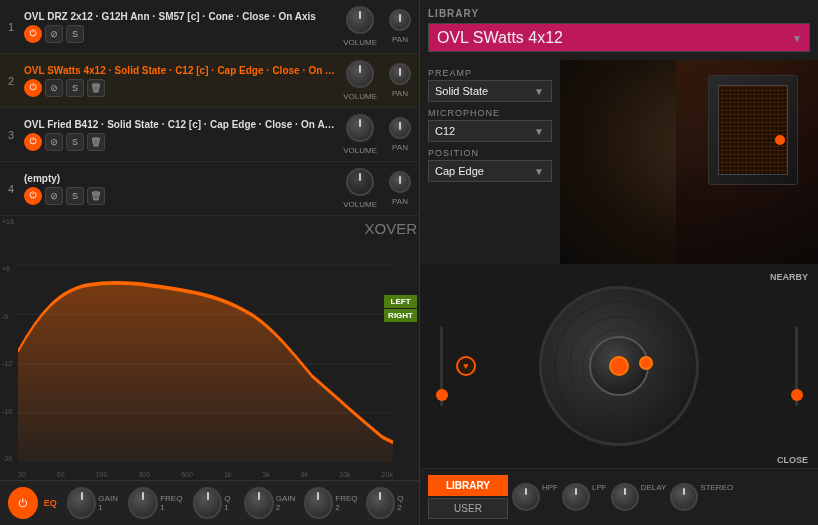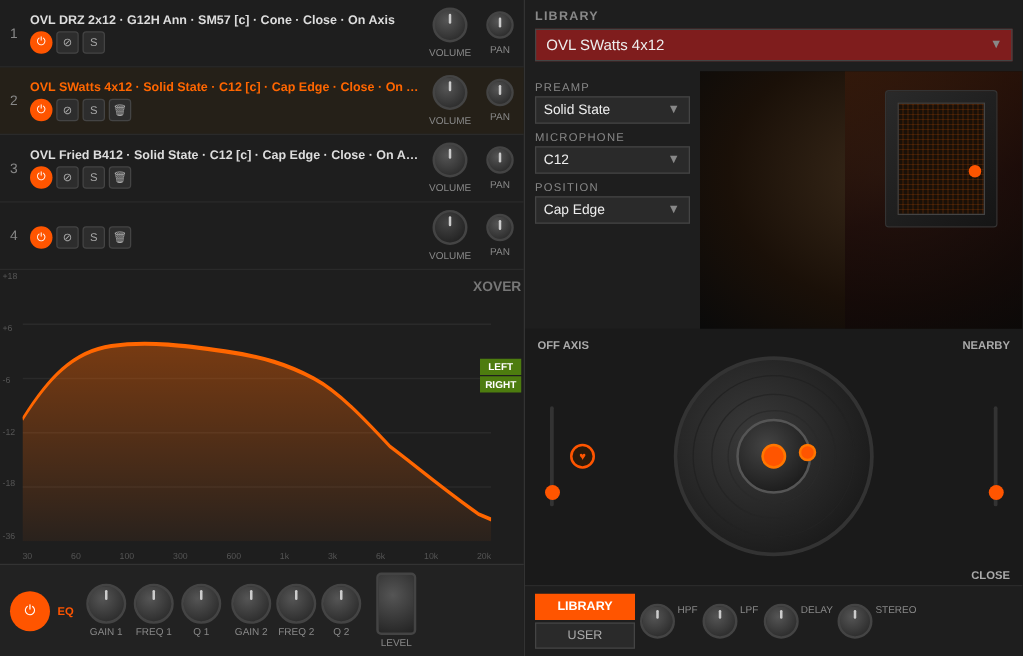--- a/index.html
+++ b/index.html
@@ -199,21 +199,21 @@
       left: 50%;
       transform: translateX(-50%);
       width: 2px;
       height: 8px;
       background: #ccc;
       border-radius: 1px;
     }
 
     .eq-knob-col {
       display: flex;
-      flex-direction: column;
+      flex-direction: row;
       align-items: center;
       gap: 2px;
     }
 
     .eq-knob-label {
       font-size: 8px;
       color: #888;
     }
 
     .export-btn {
@@ -262,25 +262,25 @@
     }
 
     .library-label {
       font-size: 10px;
       color: #888;
       font-weight: bold;
       letter-spacing: 1px;
     }
 
     .library-select {
-      background: #7f1d1d;
+      background: #be185d;
       border: 1px solid #444;
       color: #eee;
       padding: 5px 8px;
-      font-size: 12px;
+      font-size: 16px;
       width: 100%;
       cursor: pointer;
       appearance: none;
       -webkit-appearance: none;
       position: relative;
     }
 
     .select-wrapper {
       position: relative;
     }
@@ -614,20 +614,21 @@
         <div class="track-knobs">
           <div class="knob" style="width:22px;height:22px;"></div>
           <span class="knob-label">PAN</span>
         </div>
       </div>
     </div>
 
     <div class="track">
       <span class="track-number">4</span>
       <div class="track-info">
+        <div class="track-name">(empty)</div>
         <div class="track-controls">
           <button class="btn-power">⏻</button>
           <button class="btn-small">⊘</button>
           <button class="btn-small">S</button>
           <button class="btn-small">🗑</button>
         </div>
       </div>
       <div class="knob-group">
         <div class="track-knobs">
           <div class="knob" style="background:radial-gradient(circle at 40% 35%,#444,#1a1a1a);"></div>
@@ -678,21 +679,21 @@
         <span style="font-size:7px;color:#555;">300</span>
         <span style="font-size:7px;color:#555;">600</span>
         <span style="font-size:7px;color:#555;">1k</span>
         <span style="font-size:7px;color:#555;">3k</span>
         <span style="font-size:7px;color:#555;">6k</span>
         <span style="font-size:7px;color:#555;">10k</span>
         <span style="font-size:7px;color:#555;">20k</span>
       </div>
 
       <div style="position:absolute;top:4px;right:2px;">
-        <span style="font-size:11px;color:#777;font-weight:bold;margin-top:24px;">XOVER</span>
+        <span style="font-size:15px;color:#777;font-weight:normal;margin-top:24px;">XOVER</span>
       </div>
 
       <div style="position:absolute;right:2px;top:30%;display:flex;flex-direction:column;gap:1px;">
         <button class="lr-btn">LEFT</button>
         <button class="lr-btn">RIGHT</button>
       </div>
     </div>
 
     <div class="eq-controls">
       <button class="eq-btn-power">⏻</button>
@@ -722,24 +723,20 @@
             <span class="eq-knob-label">FREQ 2</span>
           </div>
           <div class="eq-knob-col">
             <div class="eq-knob"></div>
             <span class="eq-knob-label">Q 2</span>
           </div>
         </div>
       </div>
 
 
-      <div class="level-knob-col">
-        <div class="level-knob"></div>
-        <span class="eq-knob-label">LEVEL</span>
-      </div>
     </div>
   </div>
 </div>
 
 <div class="right-panel">
 
   <div class="library-header">
     <span class="library-label">LIBRARY</span>
     <div class="select-wrapper">
       <select class="library-select">
@@ -787,21 +784,20 @@
         <div class="speaker-cabinet">
           <div class="speaker-grille"></div>
           <div class="mic-dot"></div>
         </div>
       </div>
     </div>
   </div>
 
   <div class="speaker-main-section">
     <div class="speaker-axis-area">
-      <span class="axis-label axis-off-axis">OFF AXIS</span>
       <span class="axis-label axis-nearby">NEARBY</span>
       <span class="axis-label axis-close">CLOSE</span>
 
       <div style="position:absolute;left:20px;top:50%;transform:translateY(-50%);">
         <div style="display:flex;flex-direction:column;align-items:center;gap:0;">
           <div style="width:3px;height:80px;background:#333;border-radius:2px;position:relative;cursor:pointer;">
             <div style="width:12px;height:12px;border-radius:50%;background:#ff5500;position:absolute;left:-4.5px;bottom:5px;cursor:pointer;"></div>
           </div>
         </div>
       </div>

